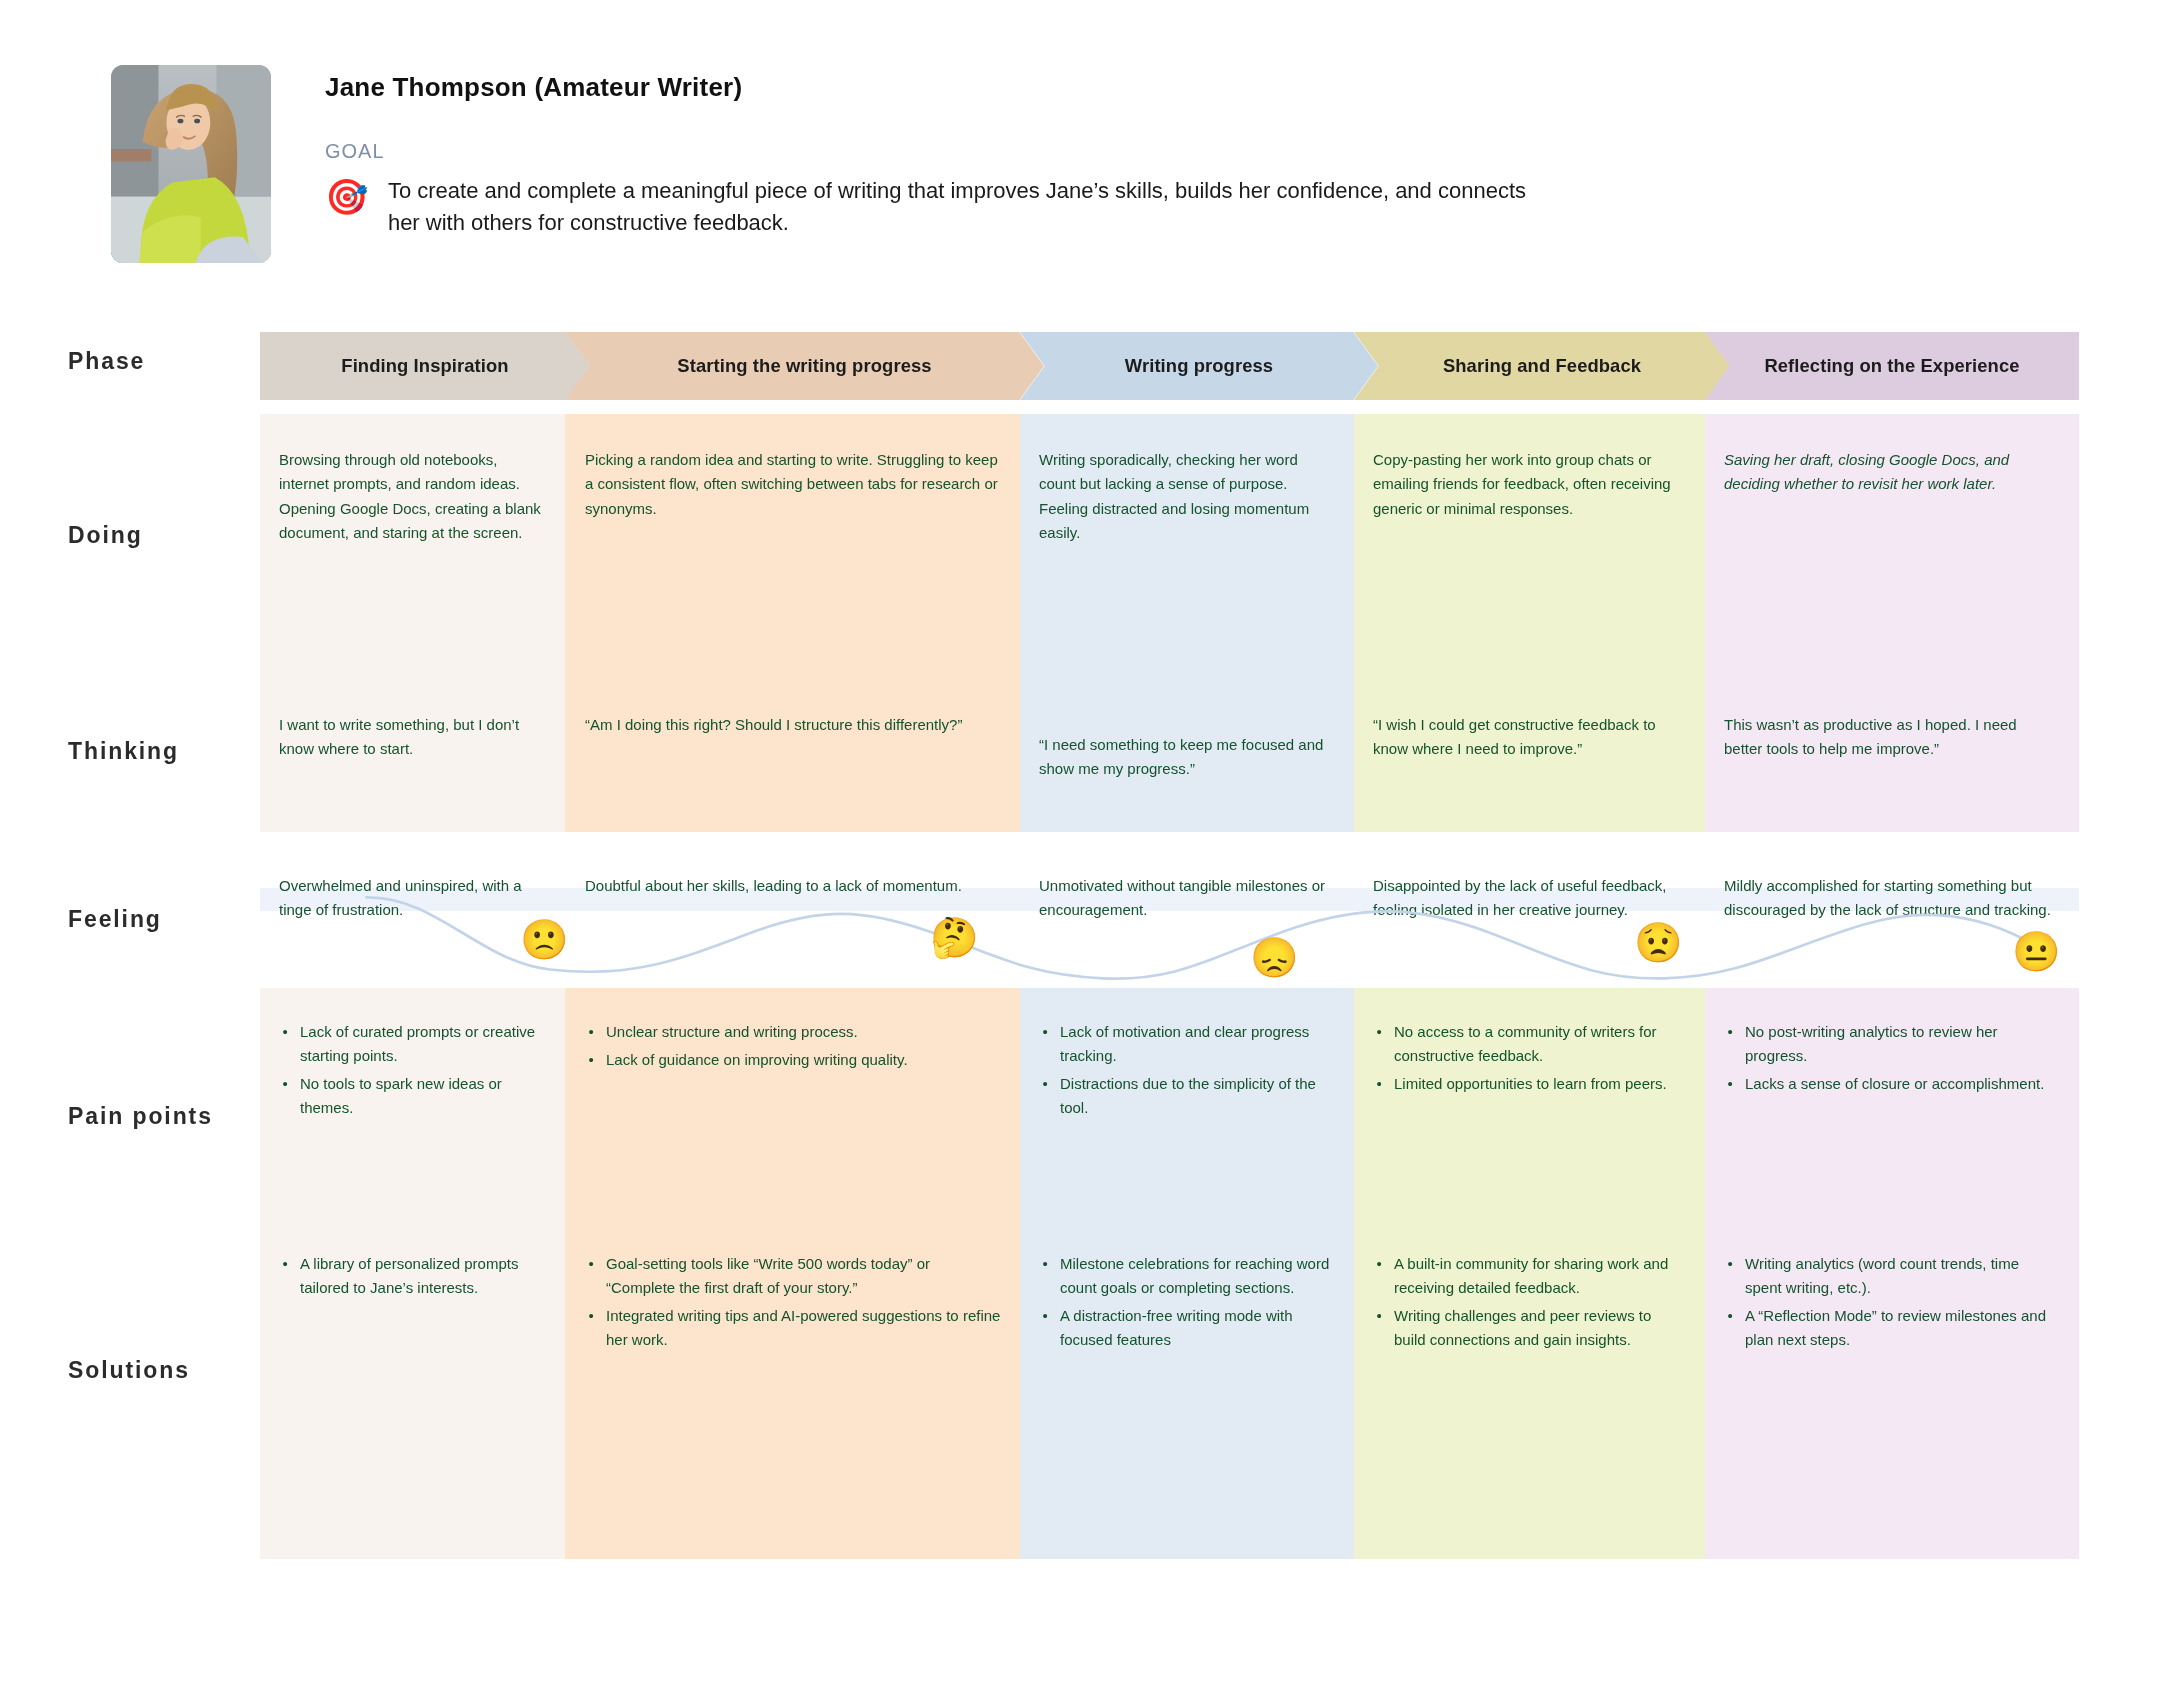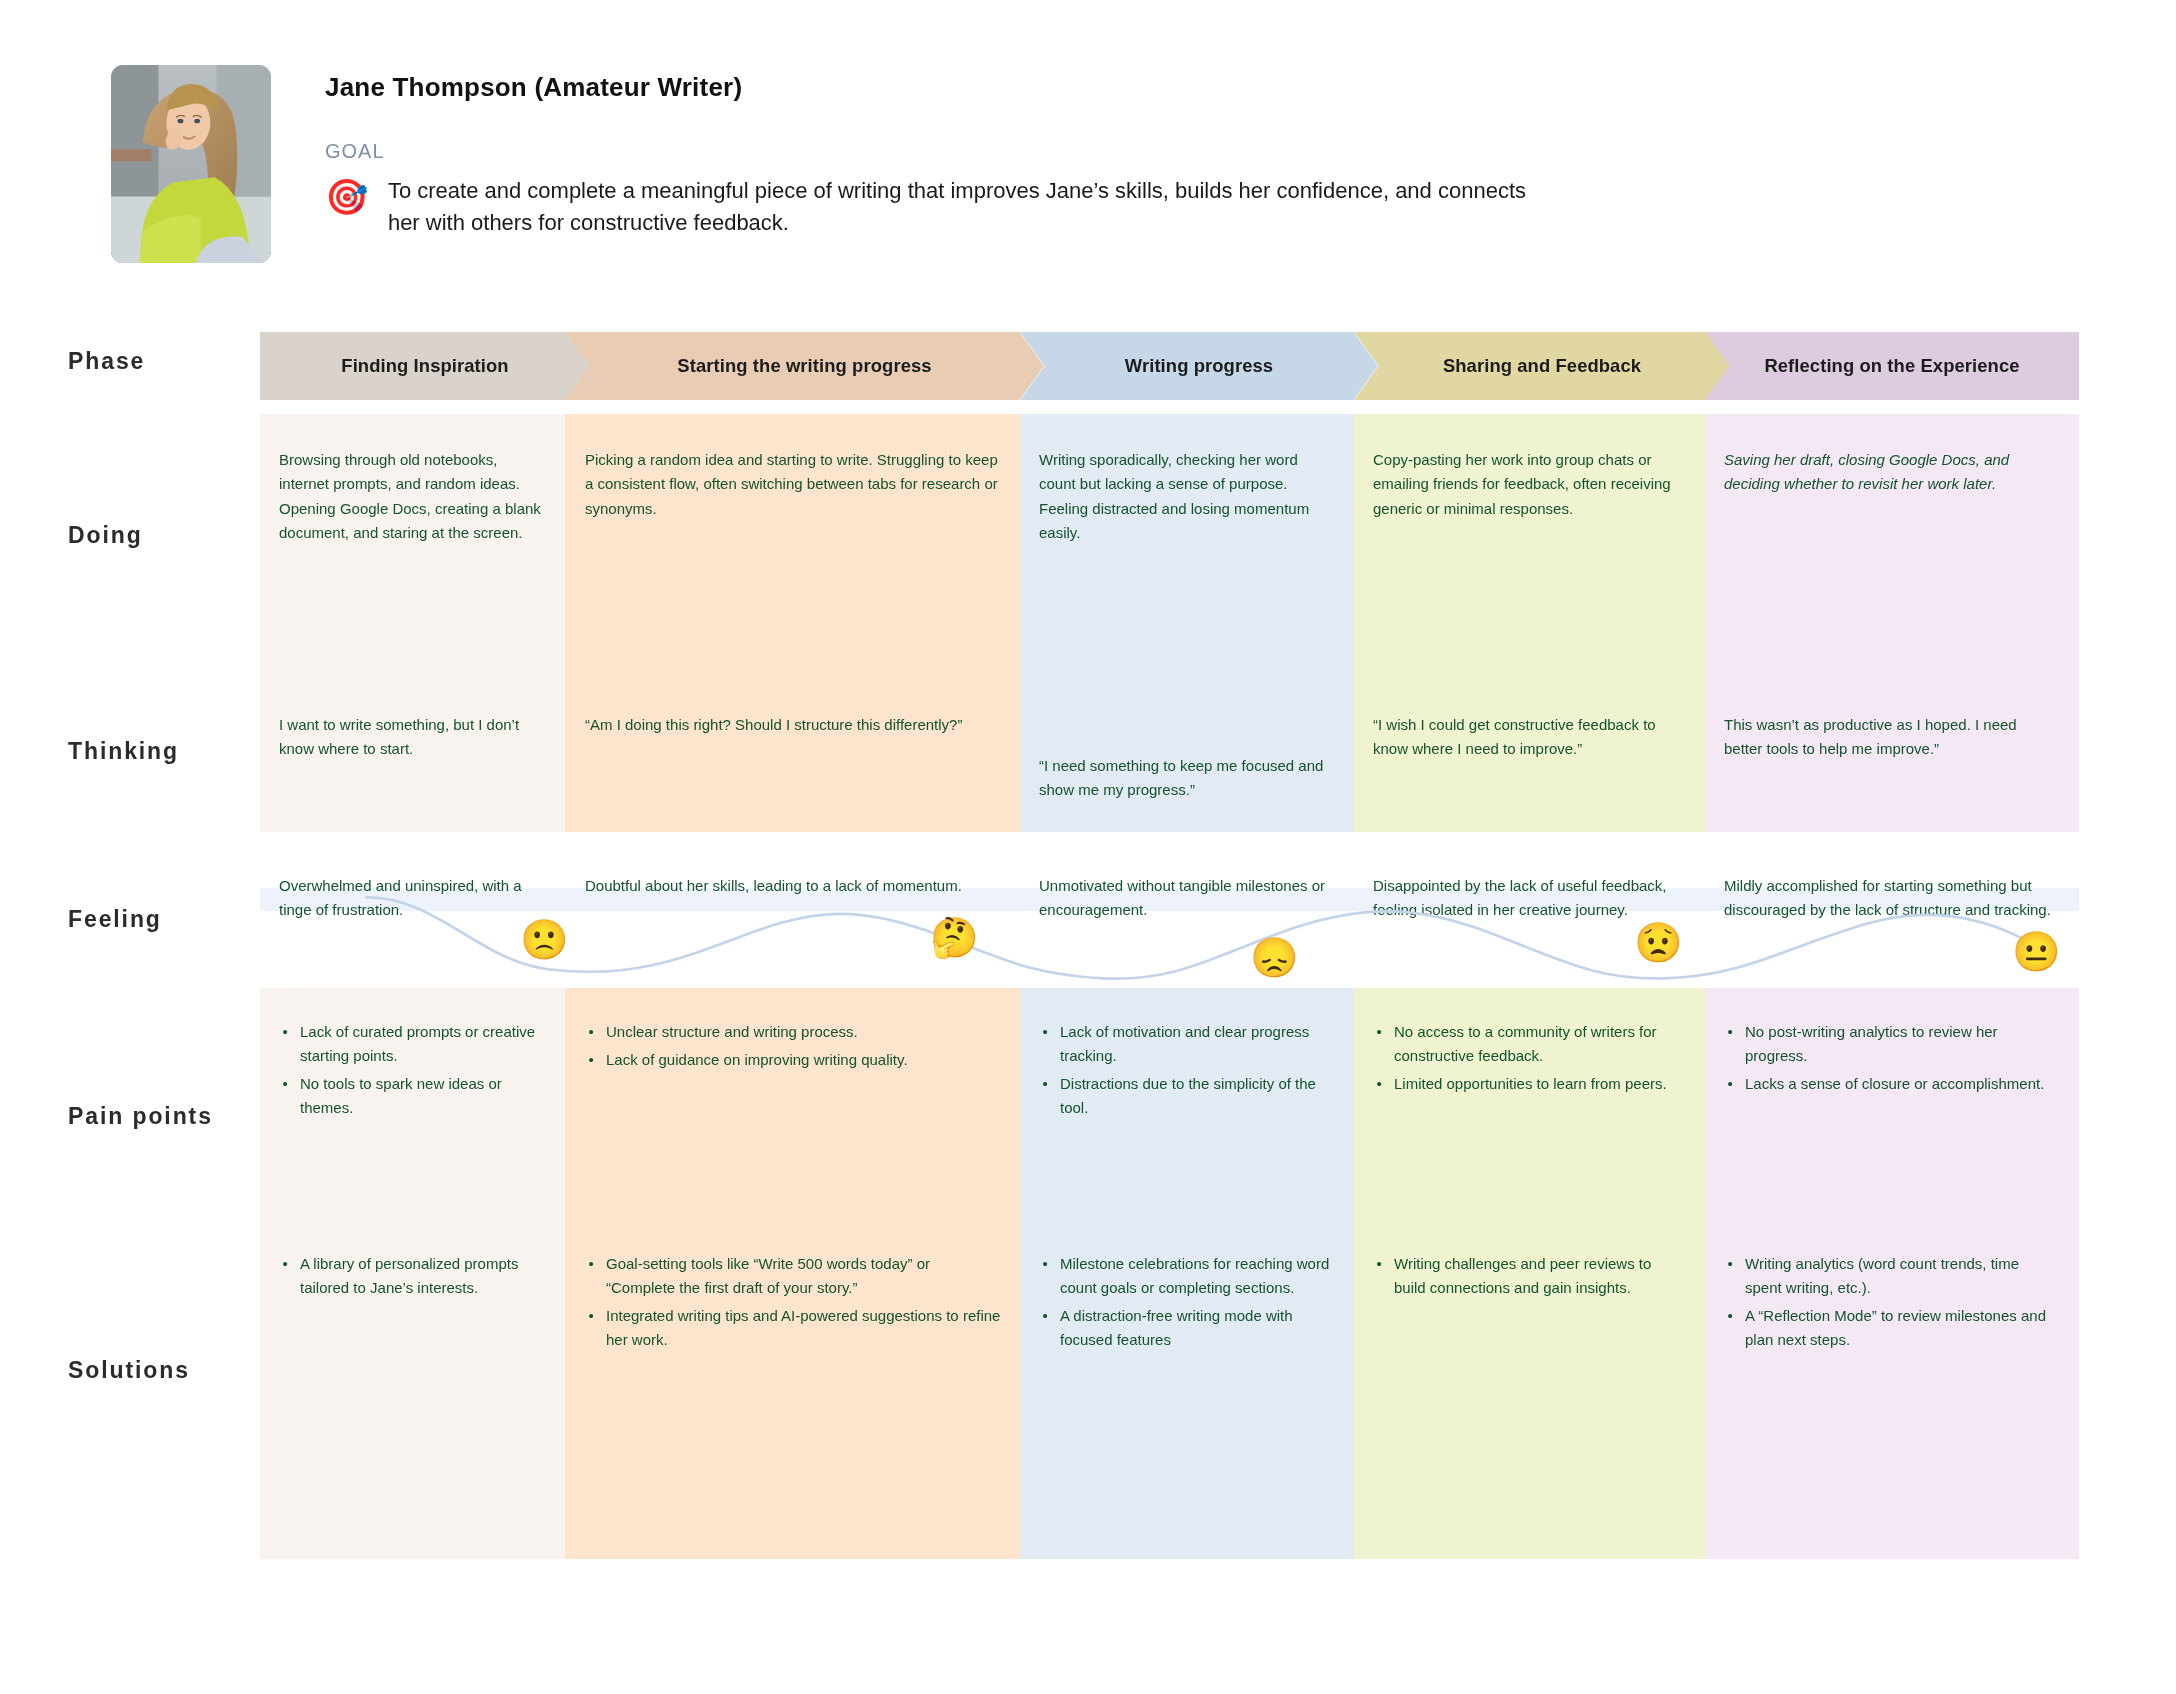--- a/index.html
+++ b/index.html
@@ -313,21 +313,21 @@
       </div>
       <div class="cell" style="left: 1724px; top: 448px; width: 335px; font-style: italic;">
         <p>Saving her draft, closing Google Docs, and deciding whether to revisit her work later.</p>
       </div>
       <div class="cell" style="left: 279px; top: 713px; width: 267px;">
         <p>I want to write something, but I don’t know where to start.</p>
       </div>
       <div class="cell" style="left: 585px; top: 713px; width: 416px;">
         <p>“Am I doing this right? Should I structure this differently?”</p>
       </div>
-      <div class="cell" style="left: 1039px; top: 754px; width: 295px;">
+      <div class="cell" style="left: 1039px; top: 733px; width: 295px;">
         <p>“I need something to keep me focused and show me my progress.”</p>
       </div>
       <div class="cell" style="left: 1373px; top: 713px; width: 313px;">
         <p>“I wish I could get constructive feedback to know where I need to improve.”</p>
       </div>
       <div class="cell" style="left: 1724px; top: 713px; width: 335px;">
         <p>This wasn’t as productive as I hoped. I need better tools to help me improve.”</p>
       </div>
       <div class="cell" style="left: 279px; top: 874px; width: 267px;">
         <p>Overwhelmed and uninspired, with a tinge of frustration.</p>
@@ -386,20 +386,21 @@
         </ul>
       </div>
       <div class="cell" style="left: 1039px; top: 1252px; width: 295px;">
         <ul>
           <li><span>Milestone celebrations for reaching word count goals or completing sections.</span></li>
           <li><span>A distraction-free writing mode with focused features</span></li>
         </ul>
       </div>
       <div class="cell" style="left: 1373px; top: 1252px; width: 313px;">
         <ul>
+          <li><span>A built-in community for sharing work and receiving detailed feedback.</span></li>
           <li><span>Writing challenges and peer reviews to build connections and gain insights.</span></li>
         </ul>
       </div>
       <div class="cell" style="left: 1724px; top: 1252px; width: 335px;">
         <ul>
           <li><span>Writing analytics (word count trends, time spent writing, etc.).</span></li>
           <li><span>A “Reflection Mode” to review milestones and plan next steps.</span></li>
         </ul>
       </div>
     </div>

